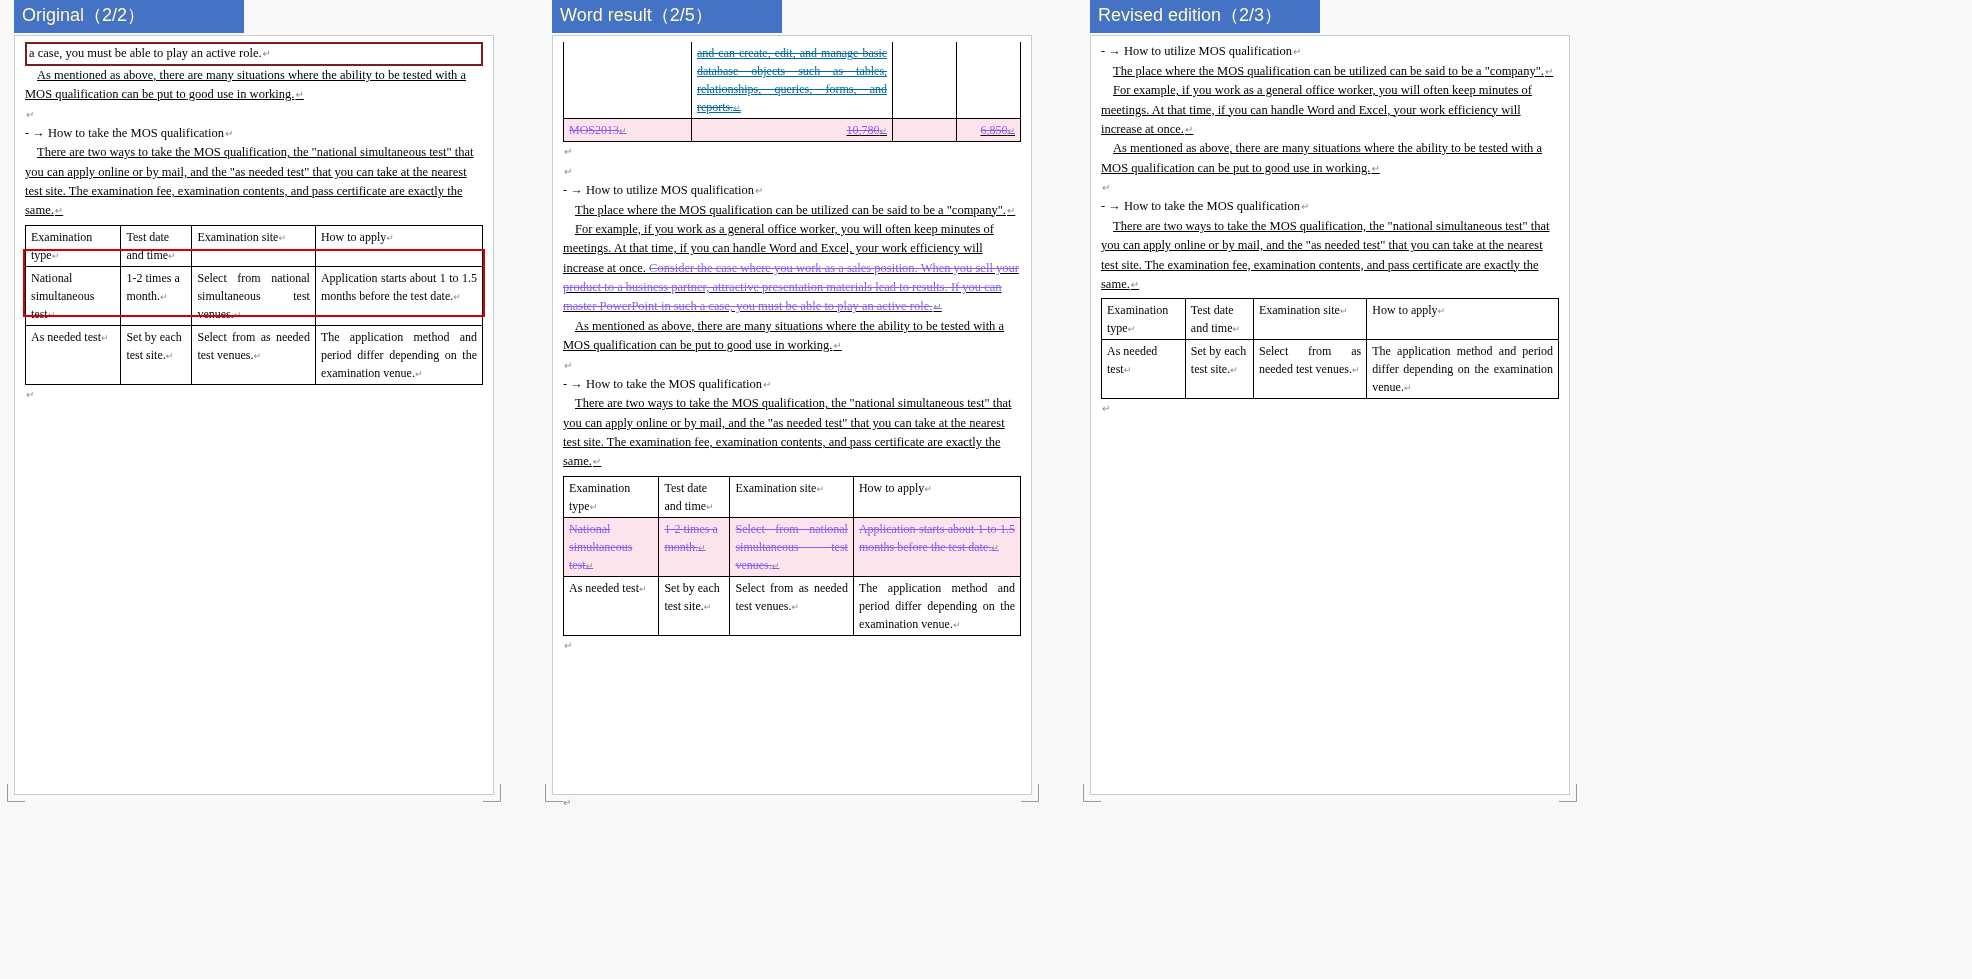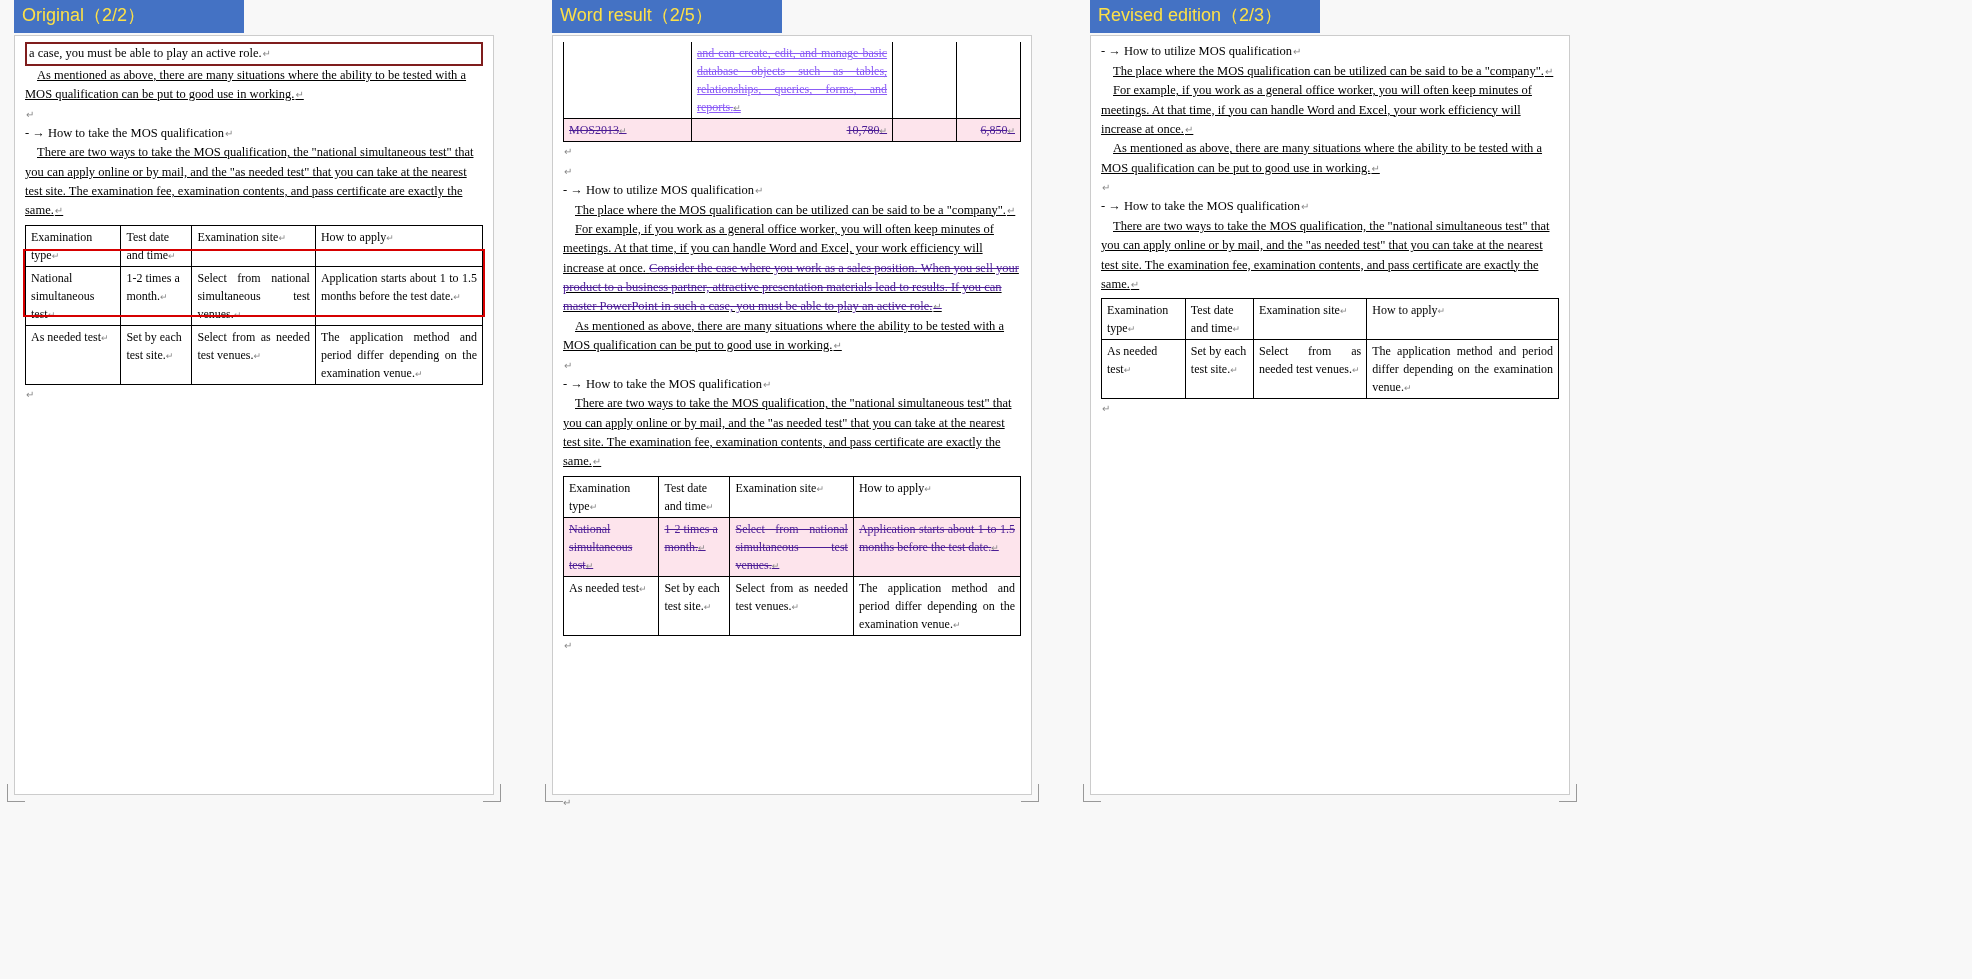--- a/index.html
+++ b/index.html
@@ -21,21 +21,21 @@
   .col {
     flex: 0 0 auto;
     width: 520px;
     position: relative;
   }
   .col.c1 { margin-left: 14px; }
   .col.c2 { margin-left: 18px; }
   .col.c3 { margin-left: 18px; }
   .tab {
     background: #4472C4;
-    color: #fde047;
+    color: #fef9c3;
     font-family: Arial, sans-serif;
     font-size: 18px;
     padding: 4px 14px 6px 8px;
     display: inline-block;
     width: 230px;
     line-height: 1.3;
   }
   .page {
     background: #fff;
     border: 1px solid #ccc;
@@ -47,25 +47,25 @@
   }
   .page p {
     font-size: 12.5px;
     line-height: 1.55;
     margin: 0;
   }
   .para { margin-bottom: 1px; }
   .pm::after { content: "\21B5"; color: #888; font-size: 10px; margin-left: 1px; } 
   .indent { text-indent: 12px; text-decoration: underline; }
   .strike {
-    color: #4c1d95;
+    color: #8b5cf6;
     text-decoration: line-through;
   }
   .strike-u {
-    color: #8b5cf6;
+    color: #0369a1;
     text-decoration: line-through underline;
   }
   .hl-red-box {
     border: 2px solid #7f1d1d;
     padding: 0 2px;
     margin: -1px -2px;
   }
   table.doc {
     border-collapse: collapse;
     width: 100%;
@@ -74,21 +74,21 @@
   }
   table.doc td {
     border: 1px solid #000;
     padding: 2px 5px;
     vertical-align: top;
     line-height: 1.5;
   }
   table.doc td.justify { text-align: justify; text-justify: inter-word; }
   .cm::after { content: "\21B5"; color: #888; font-size: 9px; }
   .pink-bg { background: #fde4ec; }
-  .num-right { text-align: right; }
+  .num-right { text-align: right; text-decoration: underline; }
   .row-hl-outline {
     position: absolute;
     left: -2px; right: -2px;
     border: 2px solid #d60000;
     pointer-events: none;
   }
   .crop-mark {
     position: absolute;
     width: 18px;
     height: 18px;

